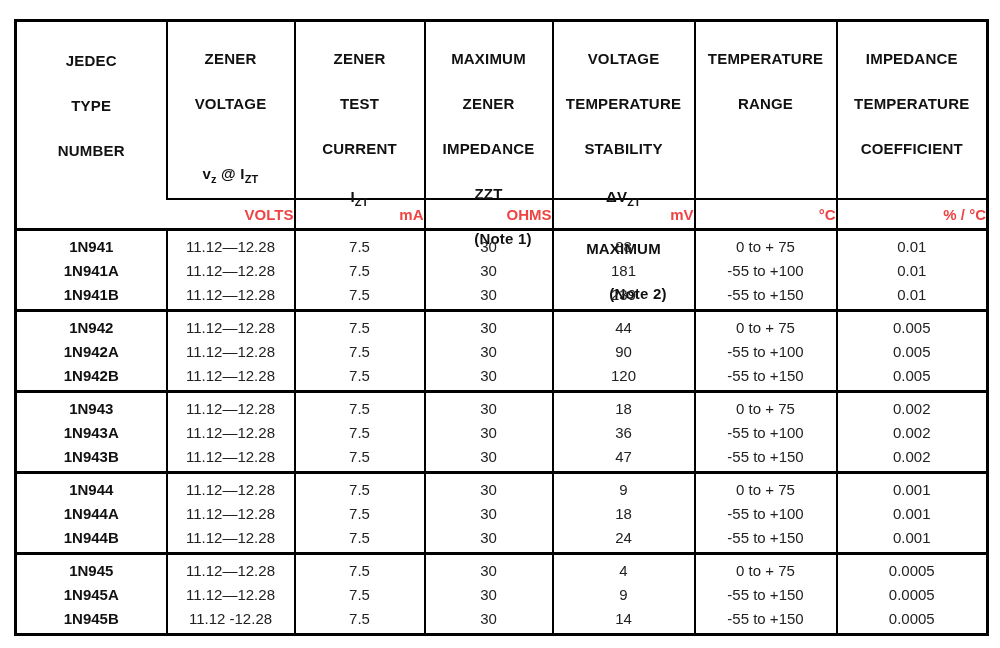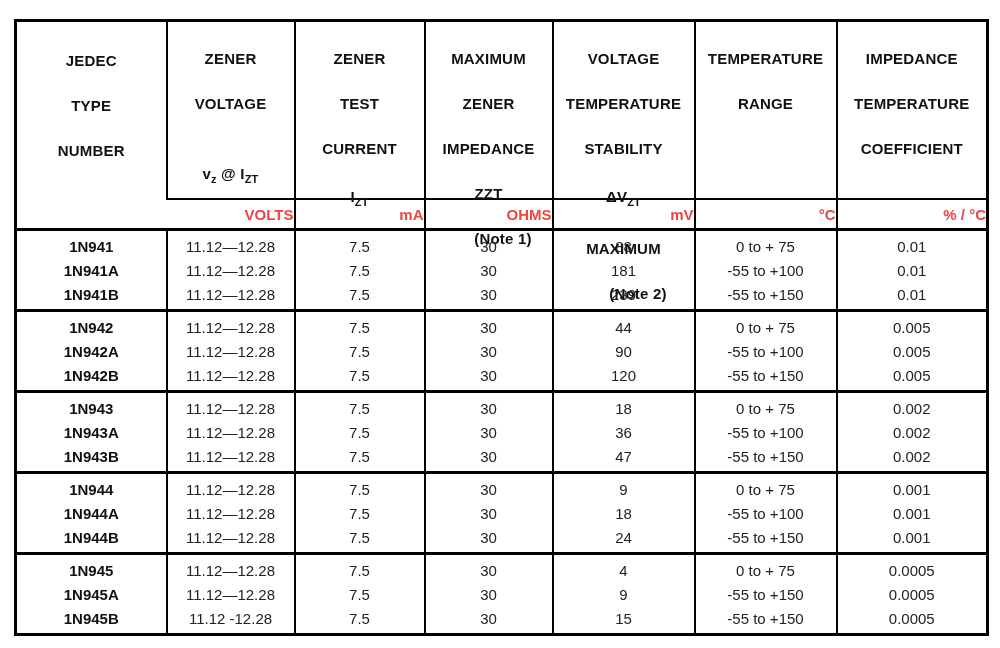--- a/index.html
+++ b/index.html
@@ -296,19 +296,19 @@
           <td class="c-impedance">30</td>
           <td class="c-stability">9</td>
           <td class="c-range">-55 to +150</td>
           <td class="c-coefficient">0.0005</td>
         </tr>
         <tr>
           <td class="c-type">1N945B</td>
           <td class="c-voltage">11.12 -12.28</td>
           <td class="c-current">7.5</td>
           <td class="c-impedance">30</td>
-          <td class="c-stability">15</td>
+          <td class="c-stability">14</td>
           <td class="c-range">-55 to +150</td>
           <td class="c-coefficient">0.0005</td>
         </tr>
       </tbody>
     </table>
 </div>
 
 </body></html>

